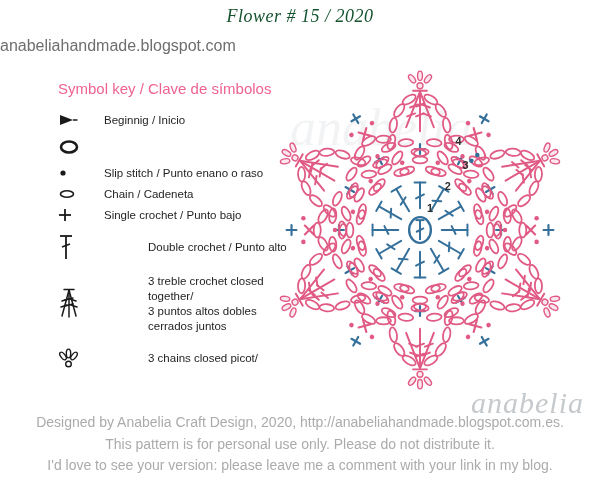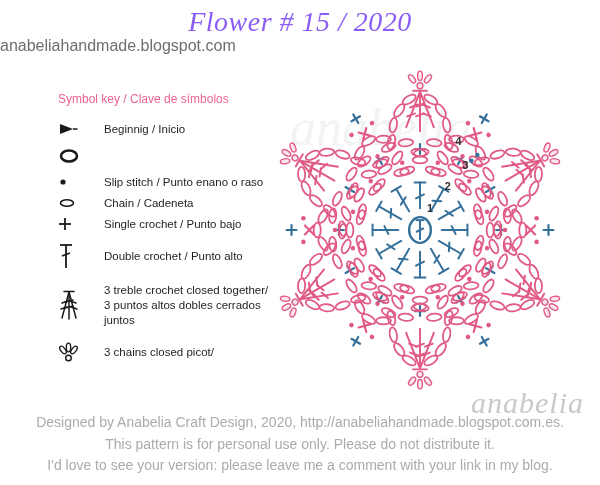--- a/index.html
+++ b/index.html
@@ -1,26 +1,26 @@
 <!DOCTYPE html>
 <html><head>
 <meta charset="utf-8">
 <style>
   html,body{margin:0;padding:0;width:600px;height:485px;background:#ffffff;
     font-family:"Liberation Sans",sans-serif;position:relative;overflow:hidden;}
   .title{position:absolute;top:6px;left:0;width:100%;text-align:center;
     font-family:"Liberation Serif",serif;font-style:italic;font-weight:400;
-    font-size:28px;color:#8b5cf6;letter-spacing:.5px;}
+    font-size:18px;color:#14532d;letter-spacing:.5px;}
   .subtitle{position:absolute;top:37px;left:0;width:100%;text-align:left;
     font-size:16px;color:#6e6e6e;}
   .key{position:absolute;left:58px;top:80px;width:235px;}
-  .key-heading{color:#ee6391;font-size:12px;font-weight:400;margin:12px 0 16px 0;}
+  .key-heading{color:#ee6391;font-size:15px;font-weight:400;margin:0 0 16px 0;}
   .key-row{display:flex;align-items:center;margin-bottom:11px;}
   .key-row.mb6{margin-bottom:6px;}
-  .key-row.mb14{margin-bottom:13px;}
+  .key-row.mb14{margin-bottom:13px;gap:44px;}
   .key-icon{width:30px;flex:0 0 30px;display:flex;align-items:center;}
   .key-label{font-size:11.5px;color:#1f1f1f;line-height:1.3;padding-left:16px;}
   .diagram{position:absolute;left:252px;top:62px;}
   .watermark-bg{position:absolute;left:290px;top:98px;
     font-family:"Liberation Serif",serif;font-style:italic;font-size:52px;
     color:rgba(130,140,150,0.10);pointer-events:none;}
   .signature{position:absolute;right:16px;top:386px;
     font-family:"Liberation Serif",serif;font-style:italic;font-size:30px;
     color:#c6cacd;letter-spacing:1px;}
   .footer{position:absolute;bottom:8px;left:0;width:100%;text-align:center;

